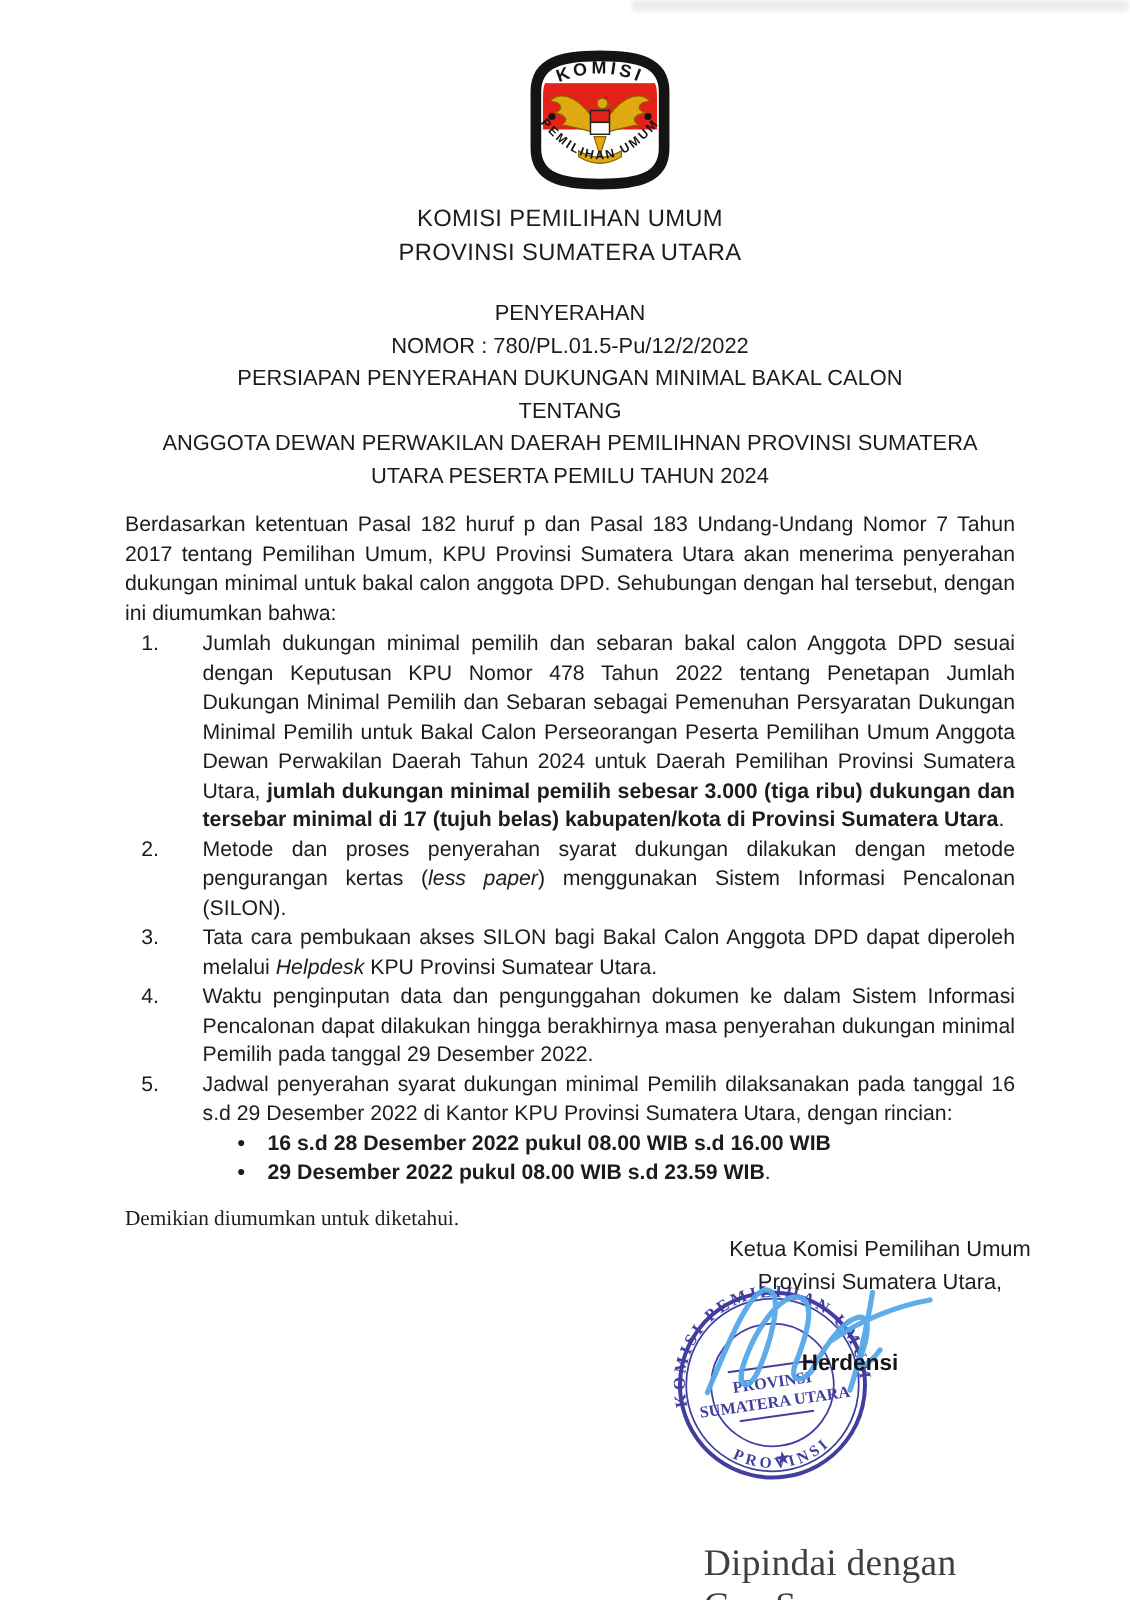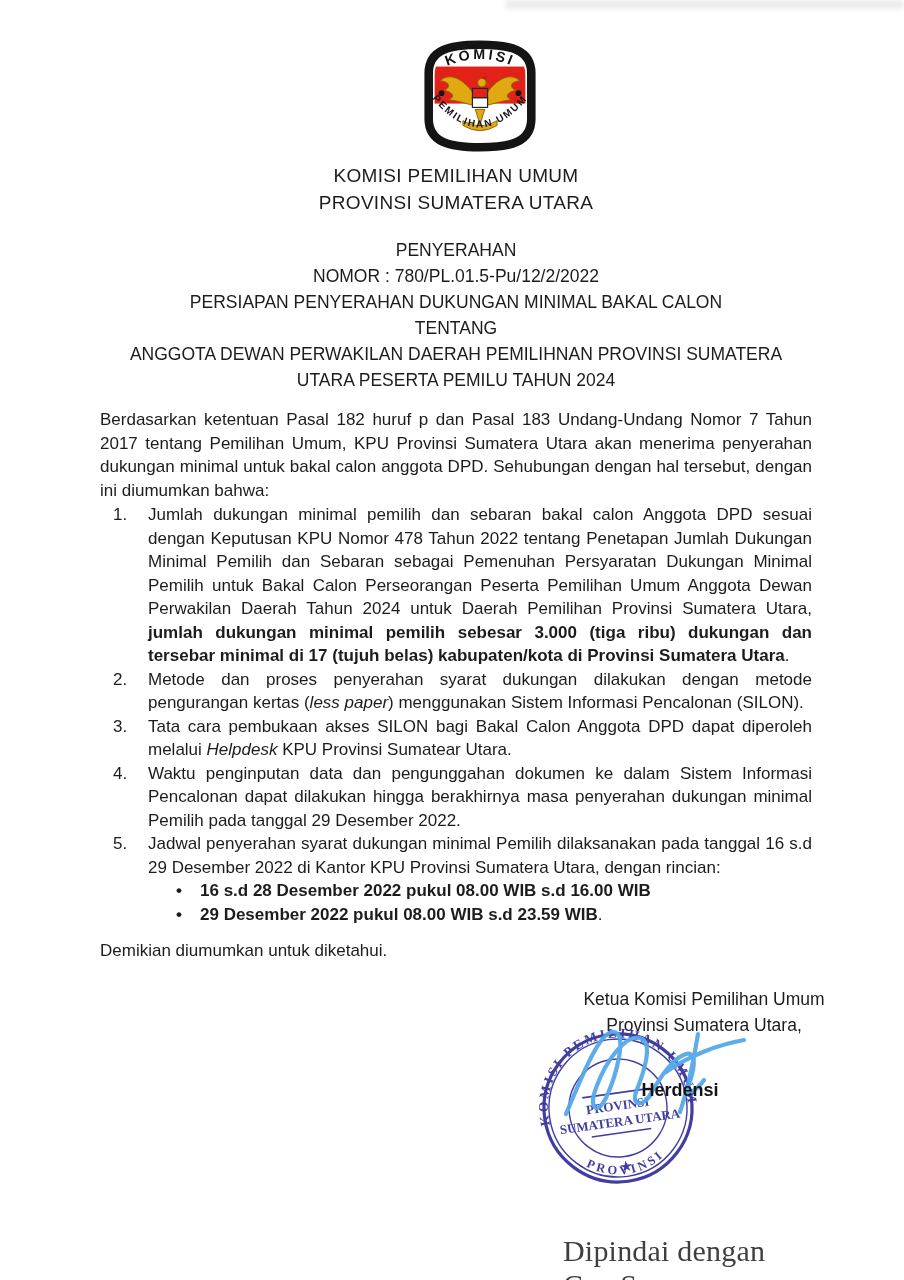--- a/index.html
+++ b/index.html
@@ -23,25 +23,25 @@
   .content {
     position:absolute; left:100px; top:162px; width:712px;
     font-size:17px; line-height:23.5px;
   }
   .org-header { text-align:center; font-size:19px; line-height:27px; letter-spacing:.3px; }
   .title-block { text-align:center; font-size:17.5px; line-height:26px; margin-top:21px; margin-bottom:15px; }
   .intro { text-align:justify; }
   .olist { margin-top:1px; }
   .li { display:flex; }
   .li .num { flex:none; width:48px; padding-left:13px; }
-  .li .li-text { flex:1; text-align:justify; }
+  .li .li-text { flex:1; text-align:justify;margin-left:14px; }
   .bullets { margin:0; }
   .brow { display:flex; font-weight:bold; }
   .brow .bdot { flex:none; width:52px; padding-left:28px; }
-  .closing { margin-top:13px; }
+  .closing { margin-top:13px;font-family:Liberation Serif, serif; }
 
   b, .bold { font-weight:bold; }
   i, .italic { }
 
   .sig-titles {
     position:absolute; left:579px; top:986px; width:250px;
     text-align:center; font-size:17.5px; line-height:26px;
   }
   .stamp-wrap {
     position:absolute; left:536px; top:1026px; width:164px; height:164px;

